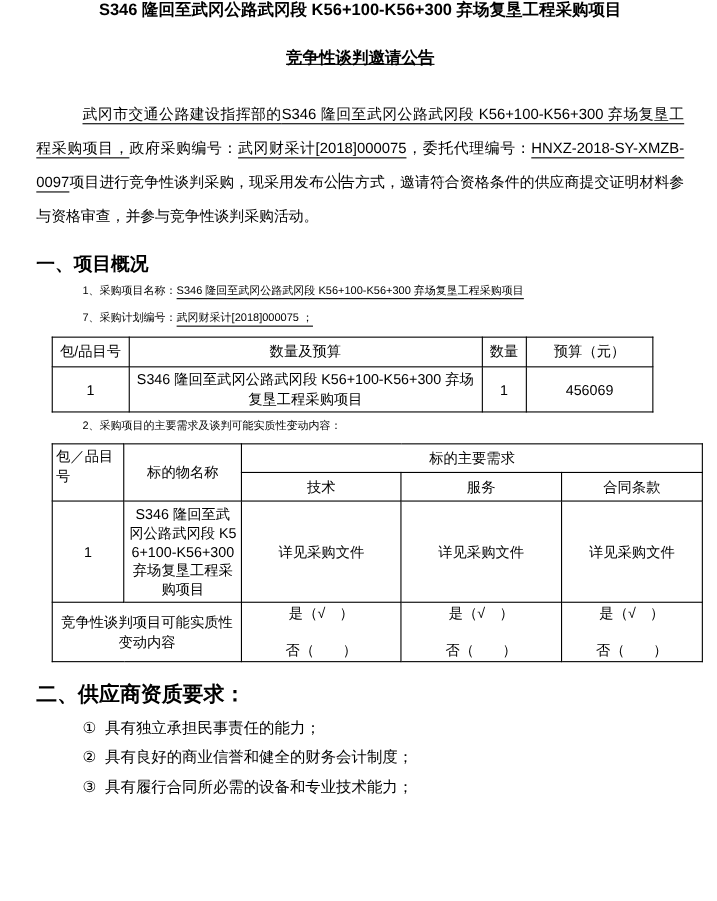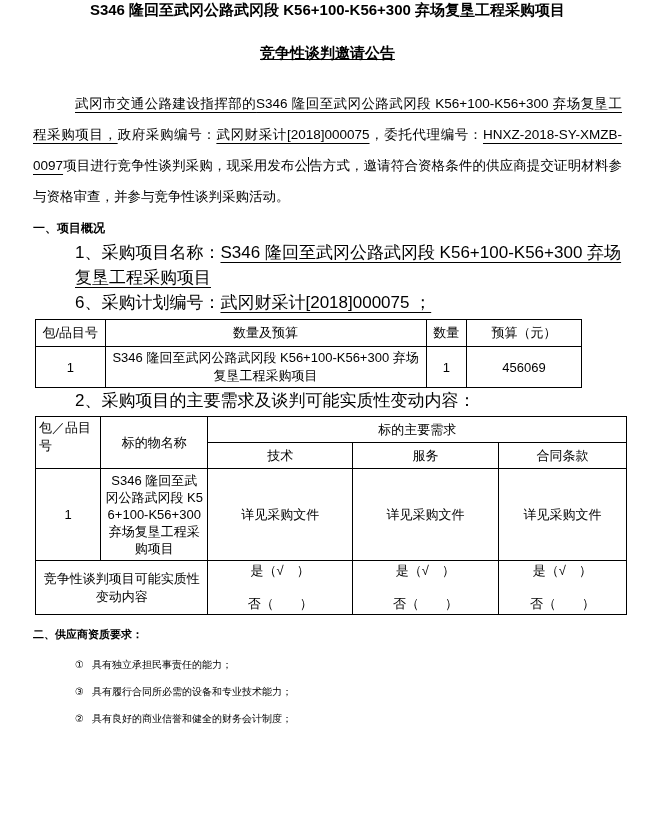--- a/index.html
+++ b/index.html
@@ -7,33 +7,33 @@
     width:652px;height:819px;overflow:hidden;color:#000;
     font-family:"Liberation Sans","DejaVu Sans",sans-serif;
     font-size:13px;
   }
   .page{padding:0 30px 0 33px;}
   .title{
     text-align:center;font-weight:bold;font-size:15px;line-height:20px;
   }
   .title2{margin-top:23px;text-decoration:underline;}
   .intro{
-    margin:25px 0 4px 0;line-height:31px;text-align:justify;
+    margin:25px 0 16px 0;line-height:31px;text-align:justify;
     text-indent:42px;font-size:13.5px;
   }
   .u{text-decoration:underline;text-underline-offset:4px;}
   .caret{
     display:inline-block;width:1px;height:15px;background:#000;
     vertical-align:-2px;
   }
-  .h1{font-weight:bold;line-height:24px;margin-top:2px;font-size:12px;}
-  .item{line-height:25px;padding-left:42px;font-size:17px;}
+  .h1{font-weight:bold;line-height:24px;margin-top:2px;font-size:17px;}
+  .item{line-height:25px;padding-left:42px;font-size:10px;}
   .item.sub{padding-left:60px;}
   table{
-    border-collapse:collapse;margin-left:2px;table-layout:fixed;
+    border-collapse:collapse;margin-left:14px;table-layout:fixed;
     font-size:13px;
   }
   td,th{
     border:1px solid #000;text-align:center;vertical-align:middle;
     font-weight:normal;padding:2px 3px;overflow:hidden;
   }
   .t1{width:547px;margin-top:4px;}
   .t1 .c1{width:69px;}
   .t1 .c2{width:318px;}
   .t1 .c3{width:40px;}
@@ -46,42 +46,42 @@
   .t2 .c3{width:131px;}
   .t2 .c4{width:132px;}
   .t2 .c5{width:116px;}
   .t2 th{height:21px;}
   .t2 .pkg-head{text-align:left;vertical-align:top;}
   .t2 .subject-cell{word-break:break-all;line-height:17px;padding:3px 4px;}
   .t2 .datarow td{height:80px;}
   .t2 .yn-cell div{line-height:16px;}
   .t2 .yn-cell .no-line{margin-top:17px;}
   .t2 .vary-row td{height:46px;}
-  .h2{font-weight:bold;line-height:22px;margin-top:8px;font-size:11px;}
+  .h2{font-weight:bold;line-height:22px;margin-top:19px;font-size:19px;}
   .s2item{
     line-height:26px;text-indent:42px;text-align:justify;font-size:13.5px;
   }
   .conds{margin-top:6px;}
-  .cond{line-height:27px;padding-left:42px;font-size:10px;}
+  .cond{line-height:27px;padding-left:42px;font-size:14px;font-family:Liberation Serif, serif;}
   .cond .num{margin-right:8px;}
 </style>
 </head>
 <body>
 
 <div class="page">
 
   <div class="title">S346 隆回至武冈公路武冈段 K56+100-K56+300 弃场复垦工程采购项目</div>
   <div class="title title2">竞争性谈判邀请公告</div>
 
   <p class="intro"><span class="u">武冈市交通公路建设指挥部的</span><span class="u">S346 隆回至武冈公路武冈段 K56+100-K56+300 弃场复垦工程采购项目，</span><span>政府采购编号：</span><span class="u">武冈财采计[2018]000075</span><span>，委托代理编号：</span><span class="u">HNXZ-2018-SY-XMZB-0097</span><span>项目进行竞争性谈判采购，现采用发布公</span><span class="caret"></span><span>告方式，邀请符合资格条件的供应商提交证明材料参与资格审查，并参与竞争性谈判采购活动。</span></p>
 
   <div class="h1">一、项目概况</div>
 
   <div class="item"><span>1、采购项目名称：</span><span class="u">S346 隆回至武冈公路武冈段 K56+100-K56+300 弃场复垦工程采购项目</span></div>
-  <div class="item"><span>6、采购计划编号：</span><span class="u">武冈财采计[2018]000075 ；</span></div>
+  <div class="item"><span>7、采购计划编号：</span><span class="u">武冈财采计[2018]000075 ；</span></div>
 
   <table class="t1">
     <colgroup>
         <col class="c1">
         <col class="c2">
         <col class="c3">
         <col class="c4">
       </colgroup>
     <tbody>
         <tr>
@@ -142,18 +142,18 @@
         <div class="no-line">否（　　）</div>
       </td>
     </tr>
   </tbody>
     </table>
 
   <div class="h2">二、供应商资质要求：</div>
 
   <div class="conds">
     <div class="cond"><span class="num">①</span><span>具有独立承担民事责任的能力；</span></div>
+    <div class="cond"><span class="num">②</span><span>具有良好的商业信誉和健全的财务会计制度；</span></div>
     <div class="cond"><span class="num">③</span><span>具有履行合同所必需的设备和专业技术能力；</span></div>
-    <div class="cond"><span class="num">②</span><span>具有良好的商业信誉和健全的财务会计制度；</span></div>
     <div class="cond"></div>
   </div>
 
 </div>
 
 </body></html>

